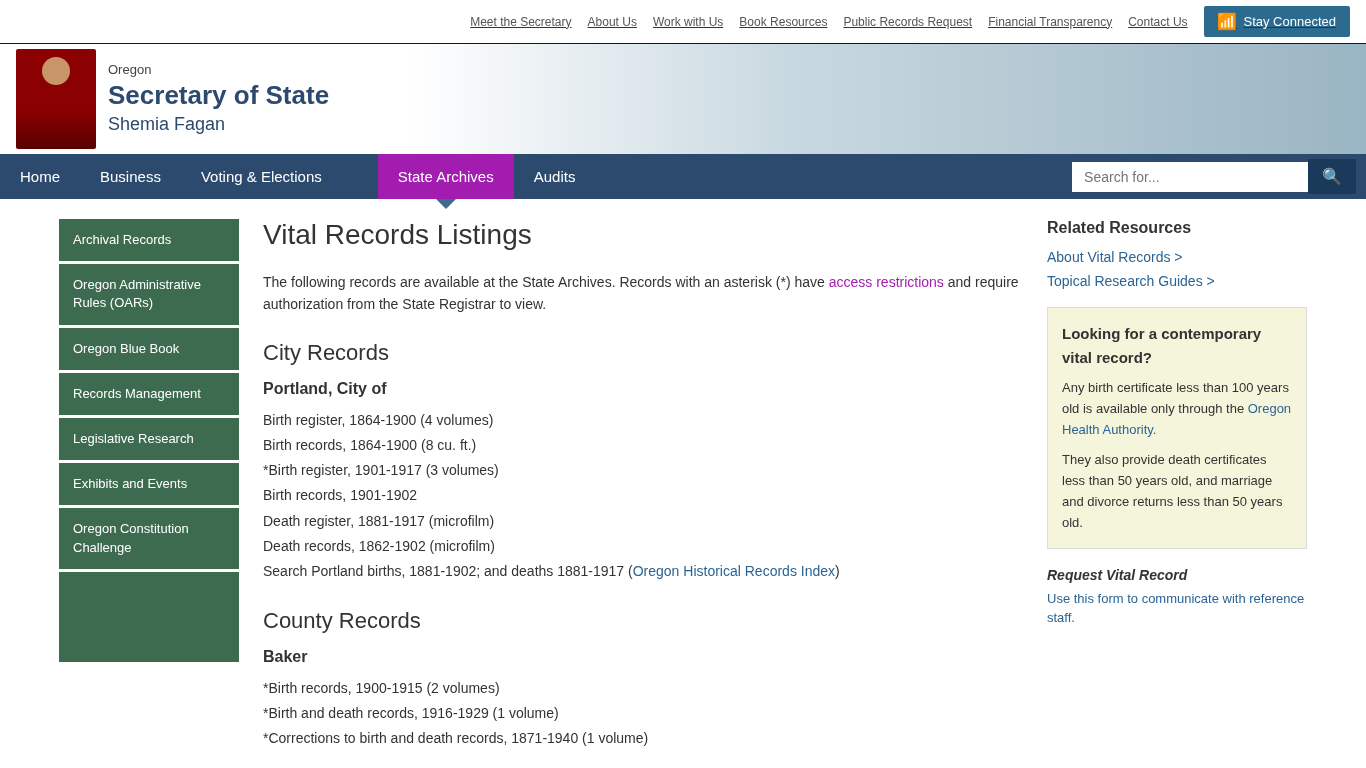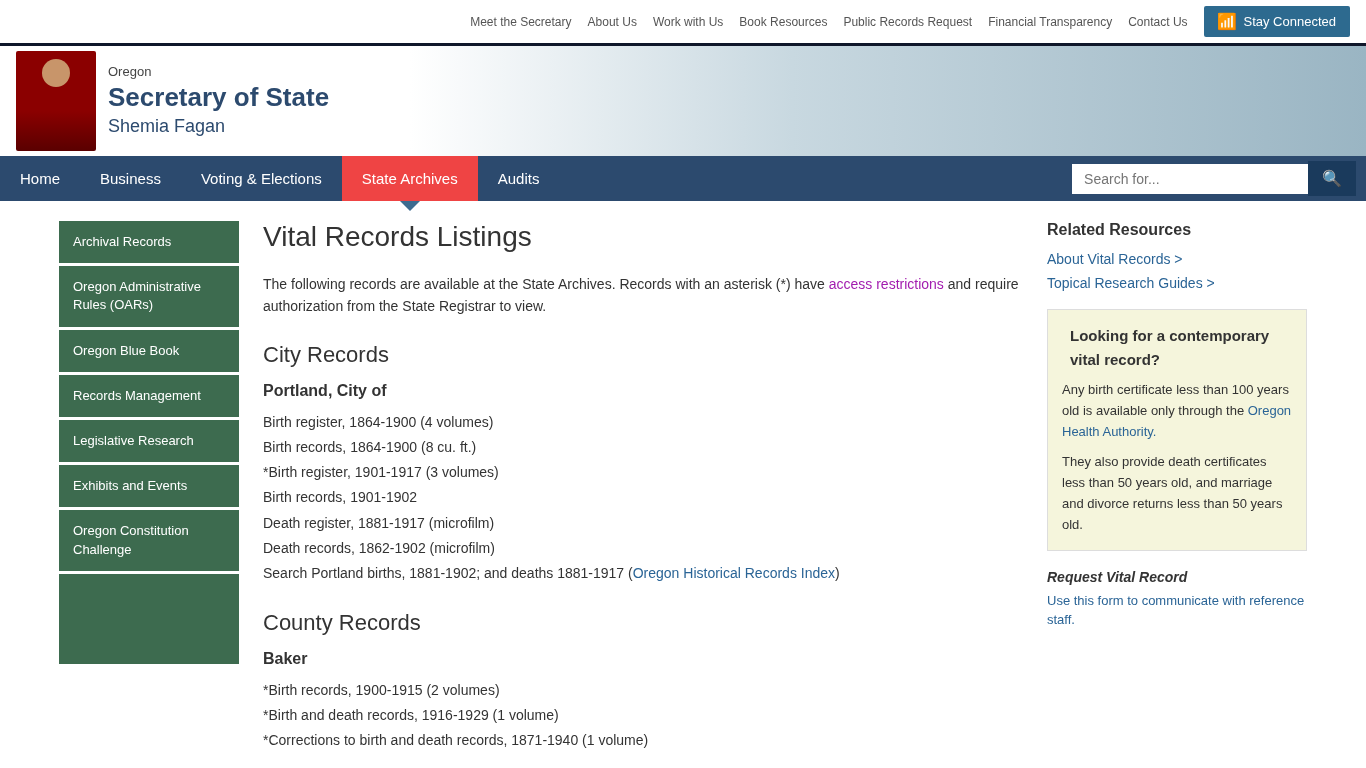--- a/index.html
+++ b/index.html
@@ -6,21 +6,22 @@
     body { font-family: Arial, sans-serif; font-size: 14px; color: #333; background: #fff; }
 
     
     .top-bar {
       background: #fff;
       display: flex;
       justify-content: flex-end;
       align-items: center;
       padding: 6px 16px;
       gap: 16px;
-      border-bottom: 3px solid #0f172a;
+      border-bottom: 1px solid #0f172a;
+      text-decoration: underline;
     }
     .top-bar a {
       color: #555;
       text-decoration: none;
       font-size: 12px;
     }
     .stay-connected-btn {
       background: #2d6a8f;
       color: #fff;
       border: none;
@@ -93,22 +94,23 @@
       position: relative;
     }
     .main-nav a {
       color: #fff;
       text-decoration: none;
       padding: 14px 20px;
       font-size: 15px;
       display: block;
     }
     .main-nav a.active {
-      background: #ef4444;
-      position: relative;
+      background: #a21caf;
+      position: relative;
+      margin-left: 36px;
     }
     .main-nav a.active::after {
       content: '';
       position: absolute;
       bottom: -10px;
       left: 50%;
       transform: translateX(-50%);
       border-left: 10px solid transparent;
       border-right: 10px solid transparent;
       border-top: 10px solid #3d6b8f;
@@ -239,21 +241,20 @@
       color: #333;
     }
     .info-box p { margin-bottom: 10px; }
     .info-box p:last-child { margin-bottom: 0; }
     .info-box a { color: #2a6496; text-decoration: none; }
     .info-box-title {
       font-size: 15px;
       font-weight: bold;
       color: #333;
       margin-bottom: 8px;
-      margin-left: 8px;
     }
 
     .request-section {
       margin-top: 18px;
     }
     .request-section h4 {
       font-size: 14px;
       font-style: italic;
       color: #333;
       margin-bottom: 6px;

